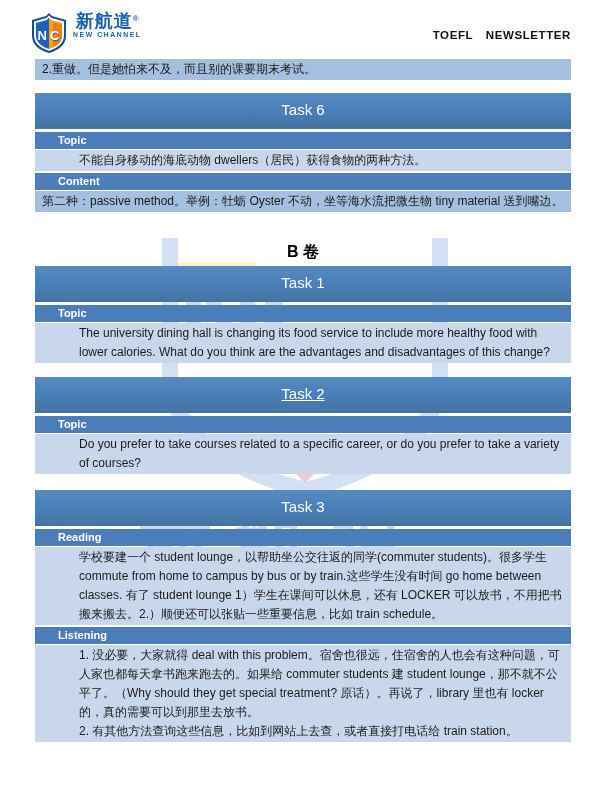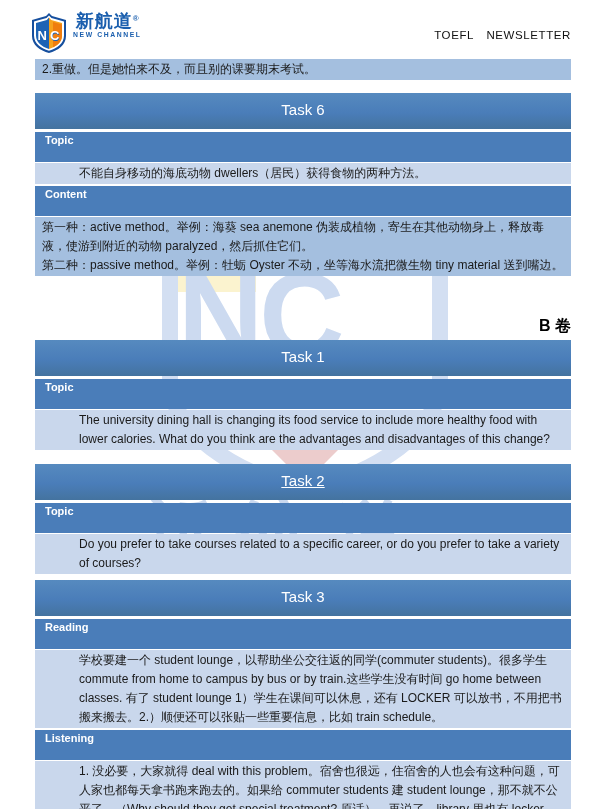--- a/index.html
+++ b/index.html
@@ -8,21 +8,21 @@
     font-family:"Liberation Sans","DejaVu Sans",sans-serif;color:#1a1a1a;
   }
   
   .header{position:absolute;top:12px;left:29px;right:34px;display:flex;
     justify-content:space-between;align-items:flex-start;z-index:3;}
   .logo{display:flex;align-items:flex-start;}
   .logo-text{margin-left:4px;line-height:1;text-align:center;}
   .brand-cn{font-size:18px;font-weight:bold;color:#1b5fae;letter-spacing:1px;}
   .brand-reg{font-size:8px;vertical-align:super;color:#1b5fae;font-weight:bold;}
   .brand-en{font-size:6.8px;font-weight:bold;color:#1b5fae;letter-spacing:1.6px;margin-top:2px;}
-  .masthead{font-size:11.5px;font-weight:normal;color:#111;margin-top:17px;
+  .masthead{font-size:11.5px;font-weight:bold;color:#111;margin-top:17px;
     word-spacing:9px;letter-spacing:0.6px;}
   
   .watermark{position:absolute;left:0;top:0;width:605px;height:809px;z-index:1;pointer-events:none;}
   .wm-yellow{position:absolute;left:170px;top:262px;width:86px;height:30px;background:#fbf3cf;}
   .wm-nc{position:absolute;left:178px;top:256px;width:260px;font-size:118px;font-weight:bold;
     color:#ccdaf0;letter-spacing:-4px;line-height:1;}
   .wm-shield{position:absolute;left:140px;top:238px;}
   .wm-brand{position:absolute;left:136px;top:497px;font-size:76px;font-weight:bold;
     color:#c9d8ef;letter-spacing:22px;line-height:1;white-space:nowrap;}
   
@@ -30,26 +30,26 @@
   .row-text{font-size:12px;line-height:19px;padding:1px 7px;color:#1a1a1a;}
   .shade-light{background:#c9d7ec;padding-left:44px;}
   .shade-dark{background:#a4bfdf;}
   .intro-box{margin-top:59px;}
   .task-bar{margin-top:3px;height:36px;line-height:34px;text-align:center;
     background:linear-gradient(180deg,#568abf 0%,#4a7db9 55%,#44739f 100%);
     color:#ffffff;font-size:15px;}
   .task-bar.first{margin-top:13px;}
   .task-bar.t1{}
   .task-bar.t2{margin-top:14px;text-decoration:underline;}
-  .task-bar.t3{margin-top:6px;}
-  .label-bar{margin-top:3px;height:30px;line-height:17px;background:#4a7db9;
-    color:#ffffff;font-size:11px;font-weight:bold;padding-left:10px;box-sizing:border-box;}
+  .task-bar.t3{margin-top:16px;}
+  .label-bar{margin-top:3px;height:17px;line-height:17px;background:#4a7db9;
+    color:#ffffff;font-size:11px;font-weight:bold;padding-left:23px;box-sizing:border-box;}
   .label-bar + .row-block{margin-top:1px;}
   .row-block + .label-bar{margin-top:2px;}
-  .divider-title{margin-top:40px;text-align:right;font-size:16px;font-weight:bold;color:#000;}
+  .divider-title{margin-top:30px;text-align:center;font-size:16px;font-weight:bold;color:#000;}
 </style>
 </head>
 <body>
 
 <div class="page">
 
   <div class="watermark">
     <div class="wm-yellow"></div>
     <svg class="wm-shield" width="330" height="260" viewBox="0 0 330 260">
       <path d="M30 0 L30 140 C30 195 95 235 165 252 C235 235 300 195 300 140 L300 0" fill="none" stroke="#d3dff2" stroke-width="16"></path>
@@ -87,21 +87,20 @@
       <div>2.重做。但是她怕来不及，而且别的课要期末考试。</div>
     </div>
 
     <div class="task-bar first">Task 6</div>
     <div class="label-bar">Topic</div>
     <div class="row-block row-text shade-light">
       <div>不能自身移动的海底动物 dwellers（居民）获得食物的两种方法。</div>
     </div>
     <div class="label-bar">Content</div>
     <div class="row-block row-text shade-dark">
-      <div>第一种：active method。举例：海葵 sea anemone 伪装成植物，寄生在其他动物身上，释放毒液，使游到附近的动物 paralyzed，然后抓住它们。</div>
       <div>第二种：passive method。举例：牡蛎 Oyster 不动，坐等海水流把微生物 tiny material 送到嘴边。</div>
     </div>
 
     <div class="divider-title">B 卷</div>
 
     <div class="task-bar t1">Task 1</div>
     <div class="label-bar">Topic</div>
     <div class="row-block row-text shade-light">
       <div>The university dining hall is changing its food service to include more healthy food with lower calories. What do you think are the advantages and disadvantages of this change?</div>
     </div>

